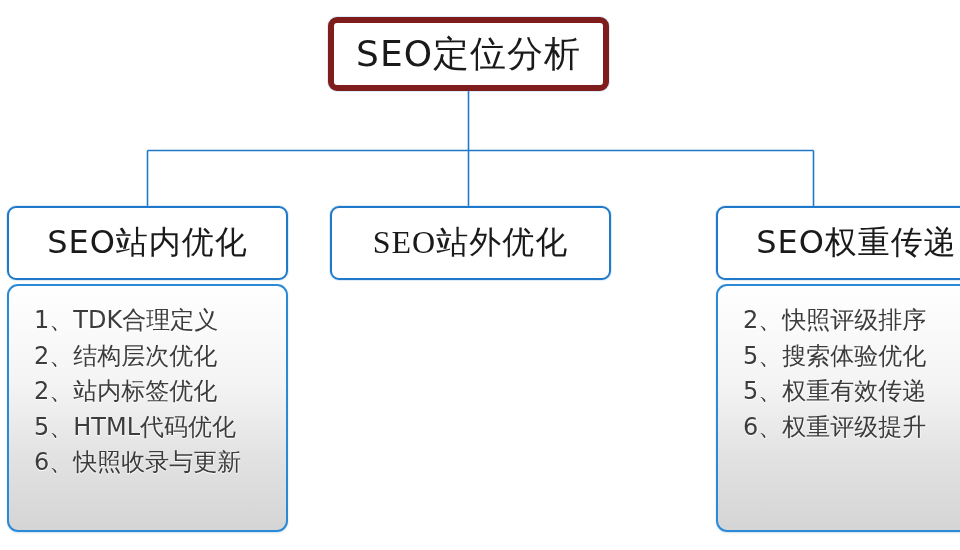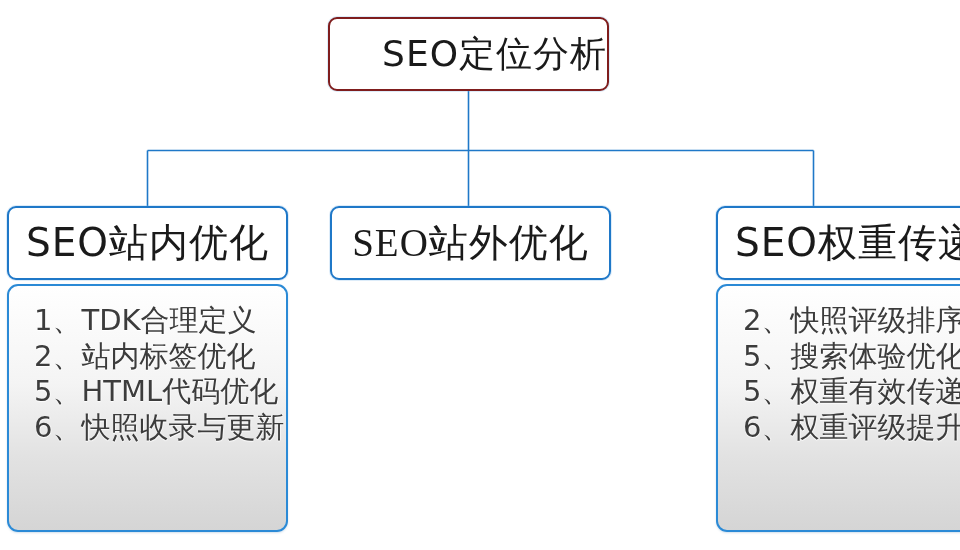--- a/index.html
+++ b/index.html
@@ -18,25 +18,25 @@
   .connector-svg {
     position: absolute;
     left: 0; top: 0;
     width: 960px; height: 550px;
     pointer-events: none;
   }
   .node-box {
     position: absolute;
     box-sizing: border-box;
     background: #ffffff;
-    border: 2px solid #7f1d1d;
+    border: 6px solid #7f1d1d;
     border-radius: 9px;
     display: flex;
     align-items: center;
-    justify-content: flex-end;
+    justify-content: center;
     color: #1a1a1a;
     box-shadow: 0 0 0 1px rgba(120,180,230,0.25);
   }
   .root-node {
     left: 328px; top: 17px;
     width: 281px; height: 74px;
     font-size: 36px;
     letter-spacing: 1px;
   }
   .column {
@@ -50,38 +50,38 @@
   .column-header {
     position: relative;
     box-sizing: border-box;
     width: 100%; height: 74px;
     background: #ffffff;
     border: 2px solid #1f78c8;
     border-radius: 9px;
     display: flex;
     align-items: center;
     justify-content: center;
-    font-size: 39px;
+    font-size: 32px;
     color: #1a1a1a;
     letter-spacing: 1px;
     box-shadow: 0 0 0 1px rgba(120,180,230,0.25);
   }
   .column-list {
     position: relative;
     box-sizing: border-box;
     margin-top: 4px;
     width: 100%; height: 248px;
     border: 2px solid #2b8ad6;
     border-radius: 11px;
     background: linear-gradient(180deg, #ffffff 0%, #f4f4f4 40%, #e2e2e2 70%, #d5d5d5 100%);
     padding: 17px 8px 0 25px;
     box-shadow: 0 1px 2px rgba(80,130,180,0.25);
   }
   .list-item {
-    font-size: 29px;
+    font-size: 24px;
     line-height: 35.5px;
     color: #3c3c3c;
     text-shadow: 0 1px 1px rgba(255,255,255,0.95), 1px 0 1px rgba(255,255,255,0.6);
     white-space: nowrap;
   }
 </style>
 </head>
 <body>
 
 <div class="canvas">
@@ -98,20 +98,21 @@
   <div class="node-box root-node">
     <span>SEO定位分析</span>
   </div>
 
   <div class="column col-0">
     <div class="column-header">
       <span>SEO站内优化</span>
     </div>
     <div class="column-list">
       <div class="list-item">1、TDK合理定义</div>
+      <div class="list-item">2、结构层次优化</div>
       <div class="list-item">2、站内标签优化</div>
       <div class="list-item">5、HTML代码优化</div>
       <div class="list-item">6、快照收录与更新</div>
     </div>
   </div>
 
   <div class="column col-1">
     <div class="column-header">
       <span>SEO站外优化</span>
     </div>

